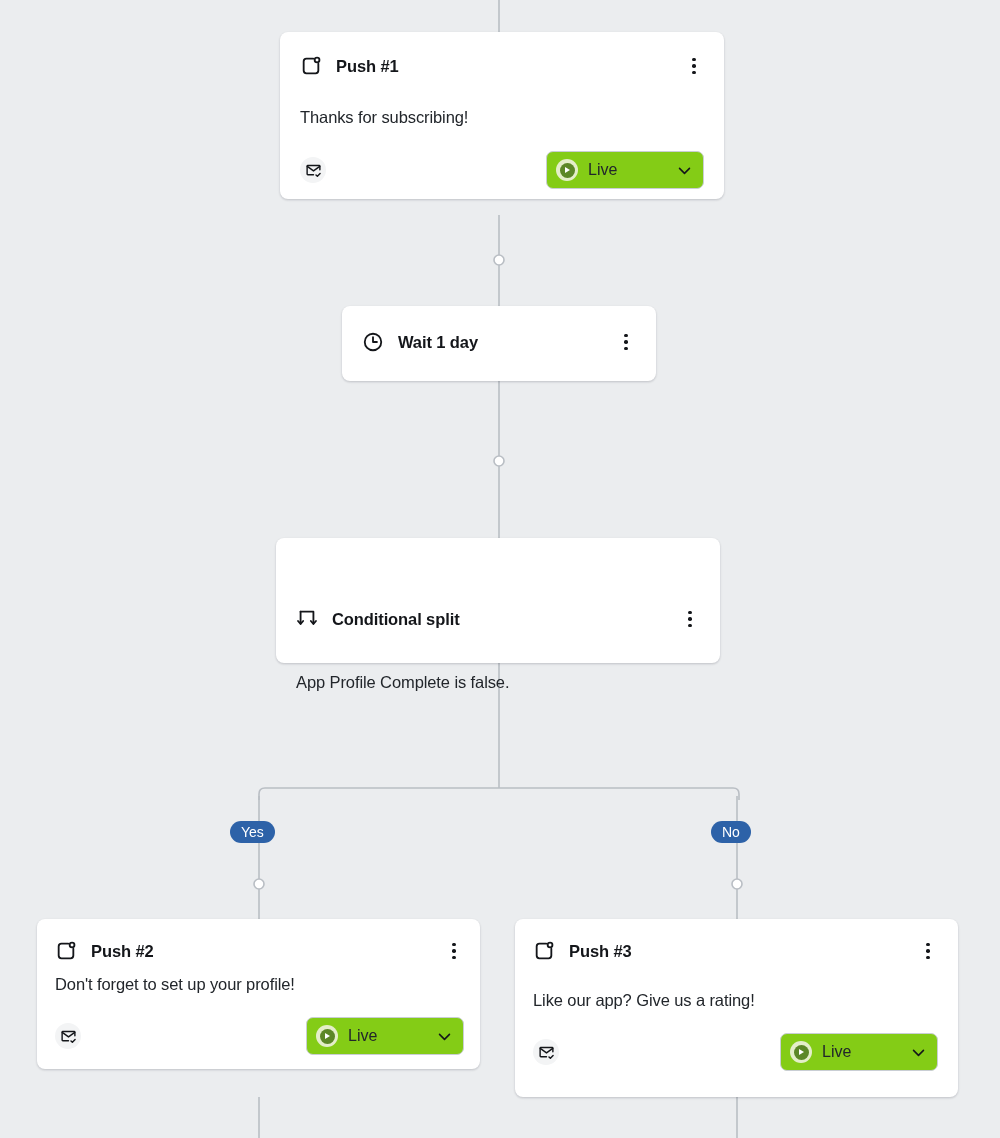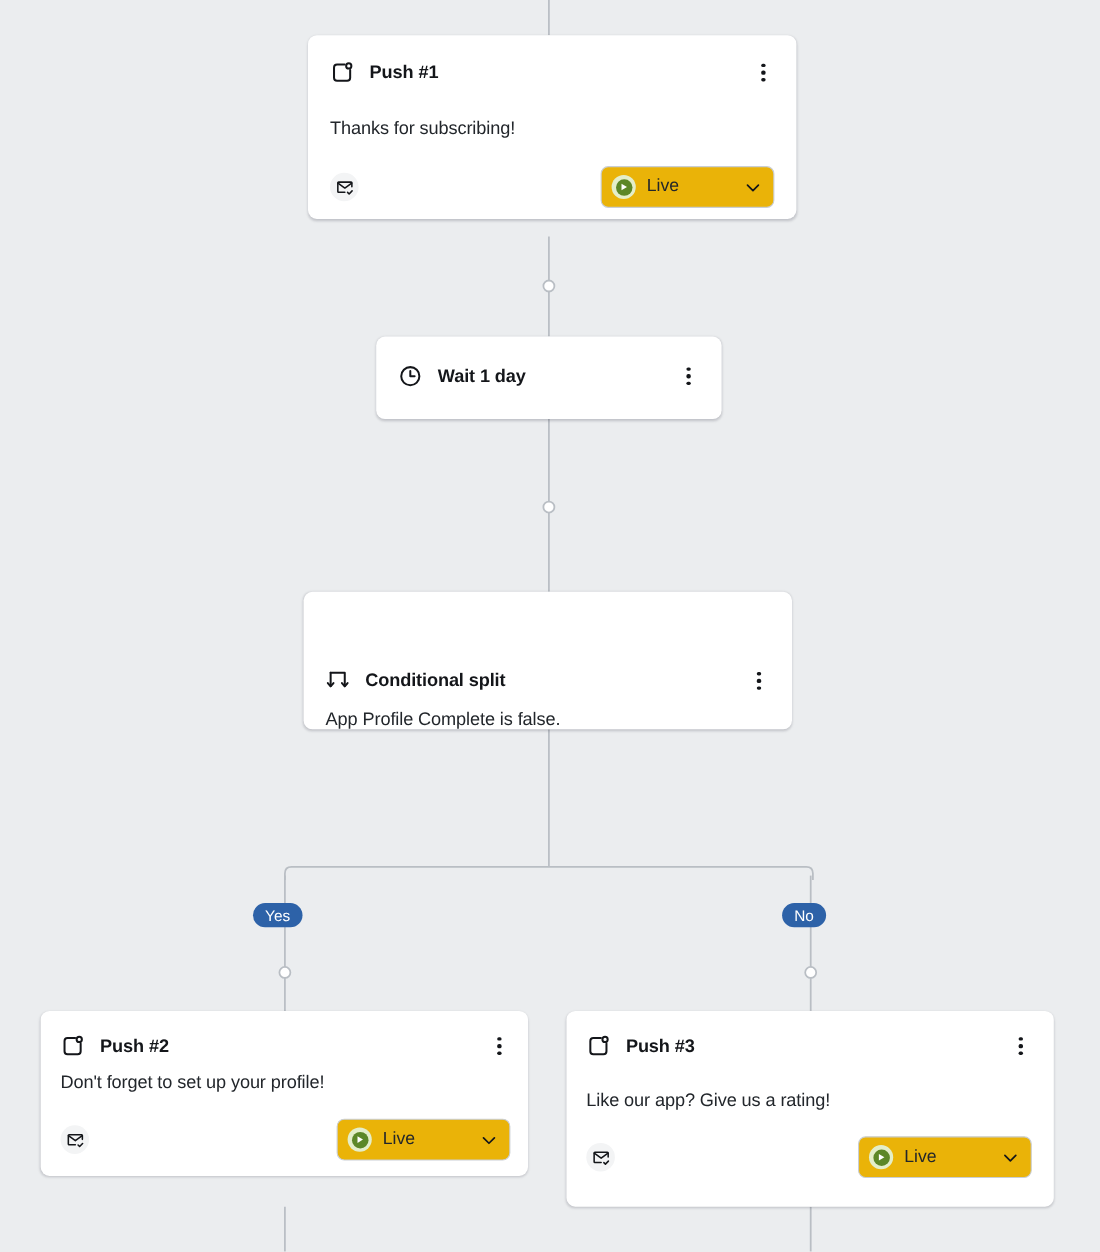--- a/index.html
+++ b/index.html
@@ -87,21 +87,21 @@
     justify-content: center;
   }
   .mail-badge svg { width: 17px; height: 17px; display: block; color: #14161a; }
 
   
   .status-select {
     display: flex;
     align-items: center;
     border: 1px solid #c9ced4;
     border-radius: 7px;
-    background: #eab308;
+    background: #84cc16;
     height: 38px;
     padding: 0 10px 0 9px;
     gap: 10px;
     cursor: pointer;
   }
   .play-wrap {
     width: 22px; height: 22px;
     border-radius: 50%;
     background: #e4eec9;
     display: flex;
@@ -245,21 +245,21 @@
           <path d="M16.2 14.2 19 17.4l2.8-3.2"></path>
         </svg>
       </span>
       <span class="node-title" style="margin-left:14px;">Conditional split</span>
       <span class="kebab">
         <i></i>
           <i></i>
           <i></i>
       </span>
     </div>
-    <div class="node-body" style="margin-top:10px;">App Profile Complete is false.</div>
+    <div class="node-body" style="margin-top:38px;">App Profile Complete is false.</div>
   </div>
 
   <div class="branch-pill" style="left:230px; top:821px;">Yes</div>
   <div class="branch-pill" style="left:711px; top:821px;">No</div>
 
   <div class="card" style="left:37px; top:919px; width:443px; height:150px; padding:16px 16px 0 18px;">
     <div class="card-head" style="height:32px;">
       <span style="display:flex;align-items:center;">
         <svg class="node-icon" viewBox="0 0 24 24" fill="none" stroke="currentColor" stroke-width="2" stroke-linecap="round" stroke-linejoin="round">
           <path d="M14.5 4H7a3 3 0 0 0-3 3v10a3 3 0 0 0 3 3h10a3 3 0 0 0 3-3V9.5"></path>

